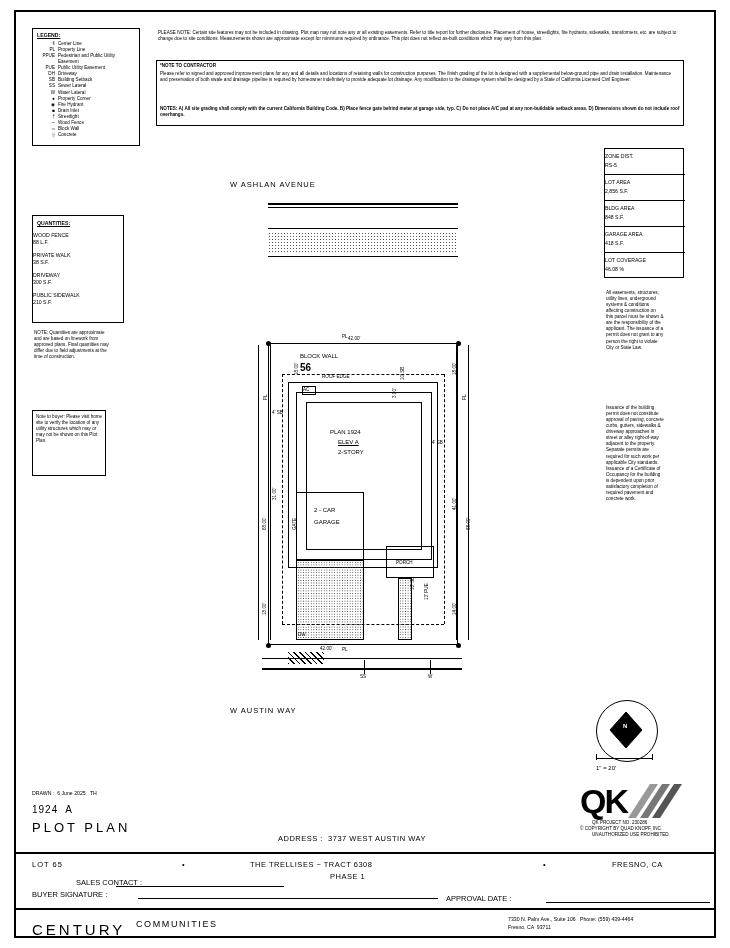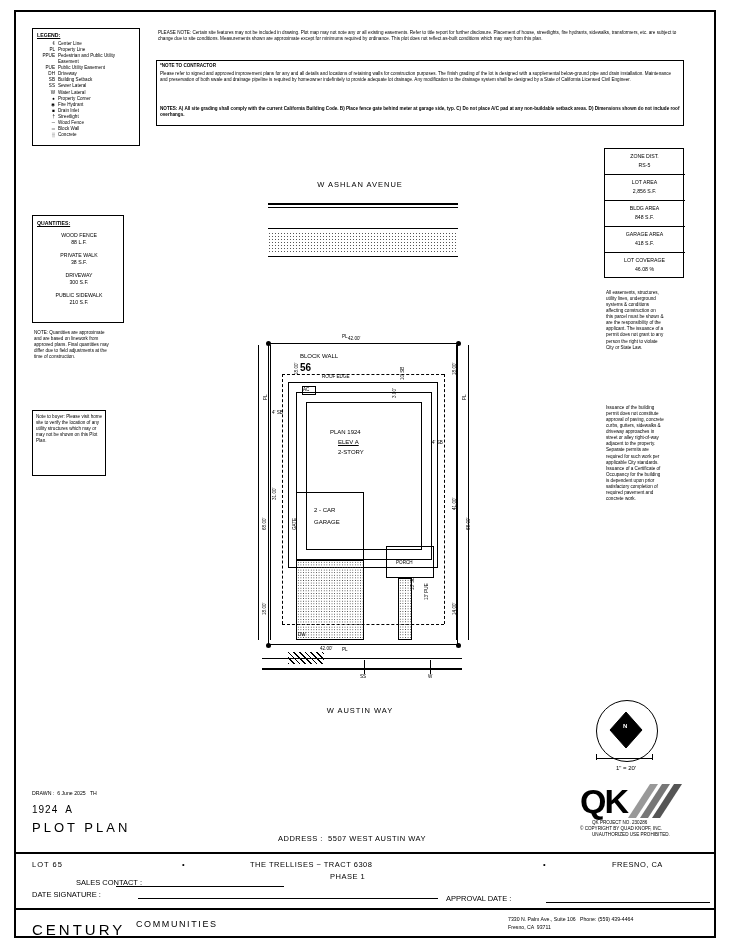--- a/index.html
+++ b/index.html
@@ -1,21 +1,21 @@
 <!DOCTYPE html>
 <html><head>
 <meta charset="utf-8">
 <style>
   html,body{margin:0;padding:0;background:#fff;}
   body{font-family:"Liberation Sans", sans-serif;color:#000;}
   #page{position:relative;width:730px;height:948px;background:#fff;overflow:hidden;}
   .frame{position:absolute;left:14px;top:10px;width:702px;height:928px;border:2px solid #000;box-sizing:border-box;}
   .box{position:absolute;border:1px solid #000;box-sizing:border-box;background:#fff;}
   .t{position:absolute;white-space:pre;}
-  .c{text-align:center;}
+  .c{}
   .u{text-decoration:underline;}
   .tiny{font-size:4.6px;line-height:1.32;}
   .xs{font-size:5.2px;line-height:1.35;}
   .sm{font-size:6px;line-height:1.35;}
   .md{font-size:7.5px;}
   .lg{font-size:10px;}
   .xl{font-size:13px;}
   .hr{position:absolute;background:#000;height:1px;}
   .vr{position:absolute;background:#000;width:1px;}
   .dash{position:absolute;border-top:1px dashed #000;}
@@ -253,34 +253,34 @@
     <polygon points="12,34 34,0 42,0 20,34" fill="#777"></polygon>
     <polygon points="24,34 46,0 54,0 32,34" fill="#555"></polygon>
   </svg>
   <div class="t tiny" style="left:592px;top:820px;">QK PROJECT NO. 230286</div>
   <div class="t tiny" style="left:580px;top:826px;">© COPYRIGHT BY QUAD KNOPF, INC.</div>
   <div class="t tiny" style="left:592px;top:832px;">UNAUTHORIZED USE PROHIBITED.</div>
 
   <div class="t xs" style="left:32px;top:790px;">DRAWN :  6 June 2025   TH</div>
   <div class="t lg" style="left:32px;top:804px;letter-spacing:1px;">1924  A</div>
   <div class="t xl" style="left:32px;top:820px;letter-spacing:3px;">PLOT PLAN</div>
-  <div class="t md" style="left:278px;top:834px;letter-spacing:0.5px;">ADDRESS :  5507 WEST AUSTIN WAY</div>
+  <div class="t md" style="left:278px;top:834px;letter-spacing:0.5px;">ADDRESS :  3737 WEST AUSTIN WAY</div>
 
   <div class="hr" style="left:16px;top:852px;width:698px;height:1.5px;"></div>
 
   <div class="t md" style="left:32px;top:860px;letter-spacing:1px;">LOT 65</div>
   <div class="t md" style="left:182px;top:860px;">•</div>
   <div class="t md" style="left:250px;top:860px;letter-spacing:0.5px;">THE TRELLISES ~ TRACT 6308</div>
   <div class="t md" style="left:330px;top:872px;letter-spacing:0.5px;text-align:right;">PHASE 1</div>
   <div class="t md" style="left:543px;top:860px;">•</div>
   <div class="t md" style="left:612px;top:860px;letter-spacing:0.5px;">FRESNO, CA</div>
 
   <div class="t md" style="left:32px;top:878px;margin-left:44px;">SALES CONTACT :</div>
   <div class="hr" style="left:116px;top:886px;width:168px;"></div>
-  <div class="t md" style="left:32px;top:890px;">DATE SIGNATURE :</div>
+  <div class="t md" style="left:32px;top:890px;">BUYER SIGNATURE :</div>
   <div class="hr" style="left:138px;top:898px;width:300px;"></div>
   <div class="t md" style="left:446px;top:894px;">APPROVAL DATE :</div>
   <div class="hr" style="left:546px;top:902px;width:164px;"></div>
 
   <div class="hr" style="left:16px;top:908px;width:698px;height:1.5px;"></div>
 
   <div class="t" style="left:32px;top:921px;font-size:15px;letter-spacing:3px;">CENTURY</div>
   <div class="t" style="left:136px;top:919px;font-size:9px;letter-spacing:1.6px;">COMMUNITIES</div>
   <div class="t xs" style="left:508px;top:916px;">7330 N. Palm Ave., Suite 106   Phone: (559) 439-4464</div>
   <div class="t xs" style="left:508px;top:924px;">Fresno, CA  93711</div>

